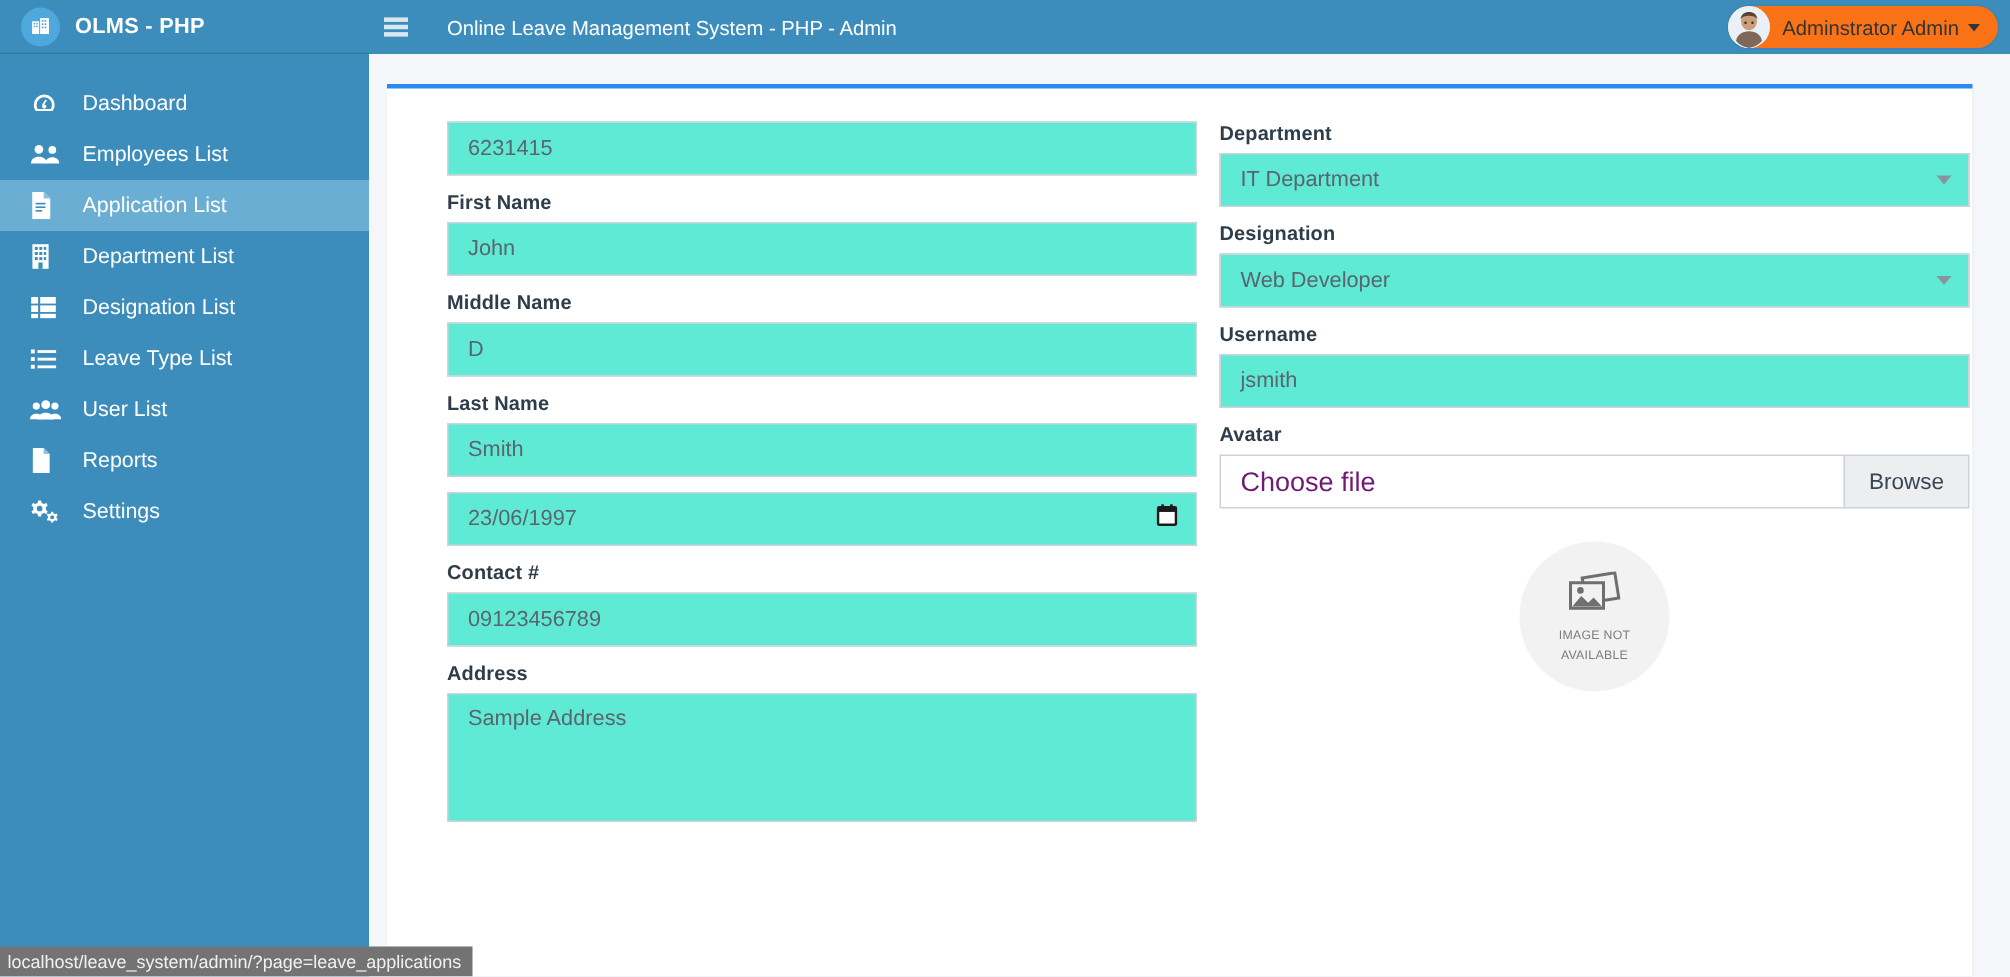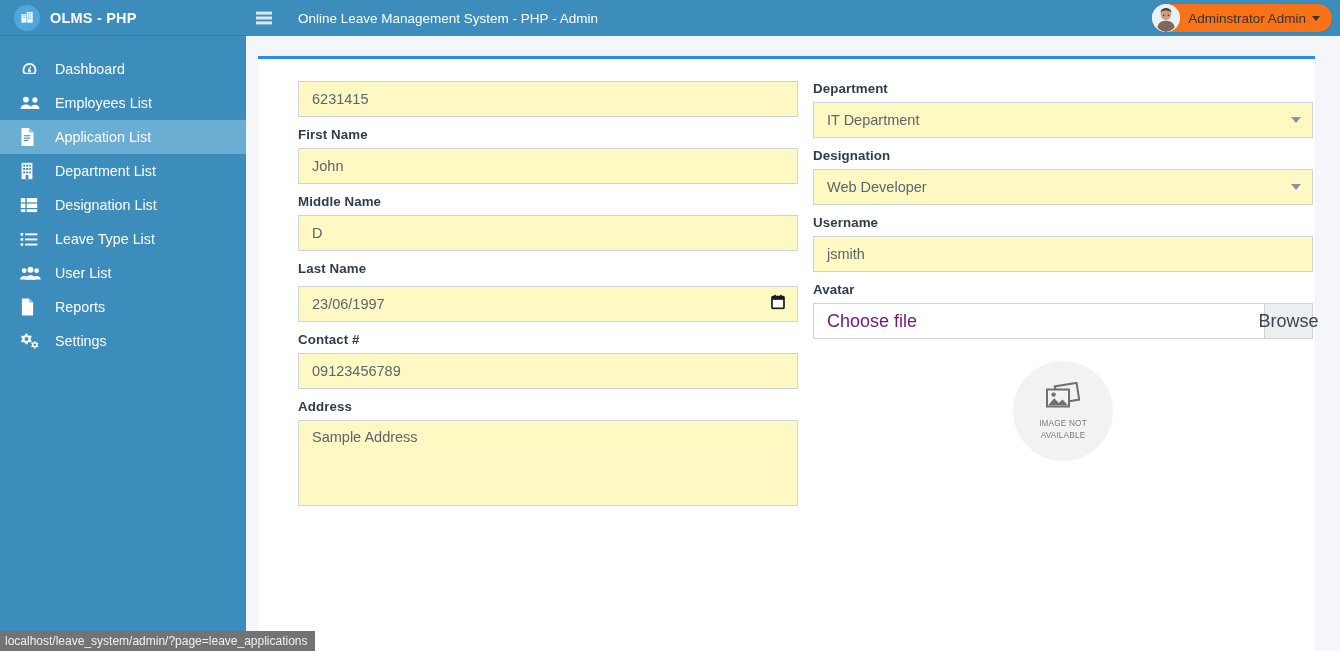--- a/index.html
+++ b/index.html
@@ -144,21 +144,21 @@
     font-size: 13.3px;
     font-weight: bold;
     color: #2f3d4a;
     margin-bottom: 6px;
     letter-spacing: .1px;
   }
   .form-control {
     width: 100%;
     height: 36px;
     border: 1px solid #ccd3da;
-    background: #fef9c3;
+    background: #5eead4;
     font-size: 14.5px;
     color: #5a6570;
     padding: 0 13px;
     font-family: "Liberation Sans", sans-serif;
     outline: none;
     display: flex; align-items: center;
   }
   .form-control.textarea {
     height: 86px;
     align-items: flex-start;
@@ -194,25 +194,25 @@
     background: #fff;
   }
   .file-text {
     flex: 1;
     display: flex; align-items: center;
     padding-left: 13px;
     font-size: 18px;
     color: #701a75;
   }
   .file-browse {
-    width: 48px;
+    width: 83px;
     display: flex; align-items: center; justify-content: center;
     background: #eceef0;
     border-left: 1px solid #ccd3da;
-    font-size: 18px;
+    font-size: 15px;
     color: #3b4652;
     cursor: pointer;
   }
 
   .avatar-preview-wrap {
     display: flex; justify-content: center;
     margin-top: 22px;
   }
   .avatar-preview {
     width: 100px; height: 100px;
@@ -447,20 +447,21 @@
               <div class="form-control">John</div>
             </div>
 
             <div class="form-group">
               <label class="form-label">Middle Name</label>
               <div class="form-control">D</div>
             </div>
 
             <div class="form-group">
               <label class="form-label">Last Name</label>
+              <div class="form-control">Smith</div>
             </div>
 
             <div class="form-group">
               <div class="date-control">
                 <div class="form-control">23/06/1997</div>
                 <span class="date-icon">
                   <svg width="14" height="15" viewBox="0 0 14 15">
                     <rect x="1" y="2.2" width="12" height="11.6" rx="0.8" fill="#ffffff" stroke="#1a1a1a" stroke-width="1.7"></rect>
                     <rect x="1" y="2.2" width="12" height="3.1" fill="#1a1a1a"></rect>
                     <rect x="3.2" y="0.2" width="1.7" height="3.4" fill="#1a1a1a"></rect>

